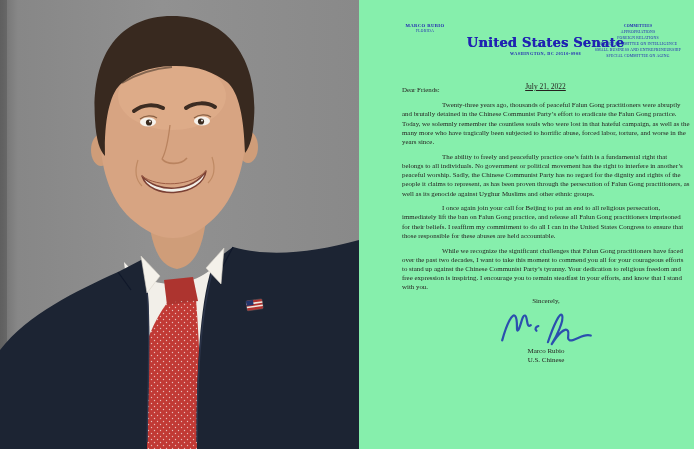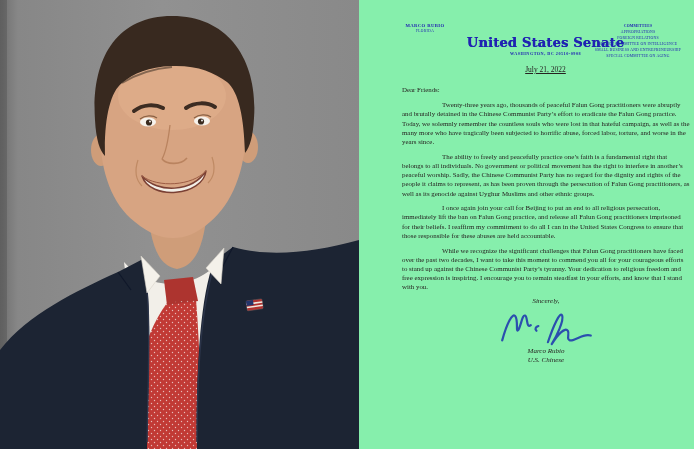--- a/index.html
+++ b/index.html
@@ -20,27 +20,27 @@
 
   .masthead { position:absolute; left:43px; top:35px; width:287px; text-align:center; }
   .mast-title { font-family:"DejaVu Serif", serif; font-weight:bold; font-size:13px;
                 letter-spacing:.2px; text-shadow:.3px 0 currentColor; }
   .mast-address { font-size:4.2px; font-weight:bold; letter-spacing:.5px; margin-top:1px; }
 
   .committees { position:absolute; top:24px; left:189px; width:180px; text-align:center;
                 font-size:3.8px; line-height:5.9px; letter-spacing:.2px; }
   .committees .heading { font-weight:bold; }
 
-  .date-line { position:absolute; top:65px; left:43px; width:287px; text-align:center; font-size:7.5px;text-decoration:underline; }
+  .date-line { position:absolute; top:82px; left:43px; width:287px; text-align:center; font-size:7.5px;text-decoration:underline; }
 
   .body-block { position:absolute; top:85px; left:43px; width:288px; font-size:6.9px; line-height:9.2px; }
   .salutation { margin:0 0 6px 0; }
   .para { margin:0 0 5.5px 0; text-indent:40px; text-align:left; }
 
-  .sig-block { width:180px; margin:3px auto 17px; text-align:center;font-style:italic; }
+  .sig-block { width:180px; margin:3px auto 17px; text-align:center; }
   .closing { font-size:7px; }
   .signature-svg { display:block; margin:1px auto 0; }
   .sig-name, .sig-title { font-size:7px; line-height:8.6px; }
 </style>
 </head>
 <body>
 
 <div id="stage">
 
   <div class="photo" aria-label="Official portrait of Marco Rubio, dark navy suit, red tie with white pin dots, U.S. flag lapel pin, gray studio background">

